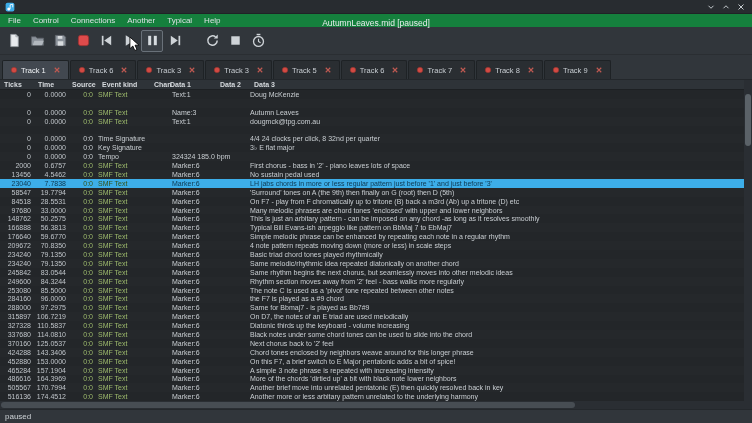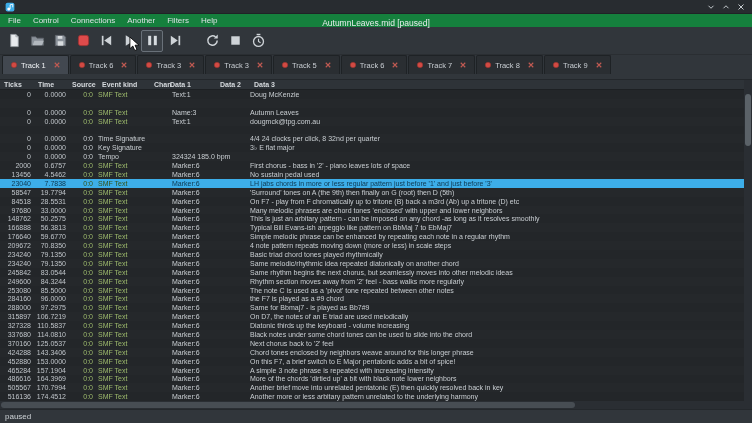--- a/index.html
+++ b/index.html
@@ -23,21 +23,21 @@
   
   .toolbar{height:28px;background:#31363b;display:flex;align-items:center;padding-left:3px;
            border-bottom:1px solid #2a2e32}
   .tbtn{width:22px;height:22px;display:flex;align-items:center;justify-content:center;margin-right:1px;
         border:1px solid transparent}
   .tbtn.pressed{background:#3a4046;border:1px solid #697179;border-radius:2px}
   .tbtn.gap{margin-left:14px}
   .ticon{display:flex}
   .ticon svg{width:15px;height:15px}
   
-  .tabbar{height:25px;background:#31363b;display:flex;align-items:flex-start;padding:0 2px;
+  .tabbar{height:25px;background:#31363b;display:flex;align-items:flex-end;padding:0 2px;
           border-bottom:1px solid #23272b}
   .tab{height:19px;display:flex;align-items:center;padding:0 7px;margin-right:1px;background:#2a2e32;
        border:1px solid #1e2225;border-bottom:none;font-size:7.5px;color:#c7ccd1;border-radius:2px 2px 0 0;
        white-space:nowrap}
   .tab.active{background:#424850;color:#f1f4f6}
   .dot{display:flex}
   .dot svg{width:8px;height:8px;margin-right:3px}
   .tlabel{margin-right:4px}
   .tclose{display:flex;margin-left:3px}
   .tclose svg{width:8px;height:8px}
@@ -101,21 +101,21 @@
           </svg></span>
       </span>
     </span>
 </div>
 
 <div class="menubar">
     <span class="menu-item">File</span>
     <span class="menu-item">Control</span>
     <span class="menu-item">Connections</span>
     <span class="menu-item">Another</span>
-    <span class="menu-item">Filters</span>
+    <span class="menu-item">Typical</span>
     <span class="menu-item">Help</span>
   </div>
 
 <div class="toolbar">
     <div class="tbtn">
       <span class="ticon">
         <svg viewBox="0 0 16 16">
           <path d="M4 1.5h5.5L12 4v10.5H4z" fill="#e8ebee" stroke="#9aa0a6" stroke-width="0.9"></path>
           <path d="M9.5 1.5V4H12" fill="none" stroke="#9aa0a6" stroke-width="0.9"></path>
         </svg>

